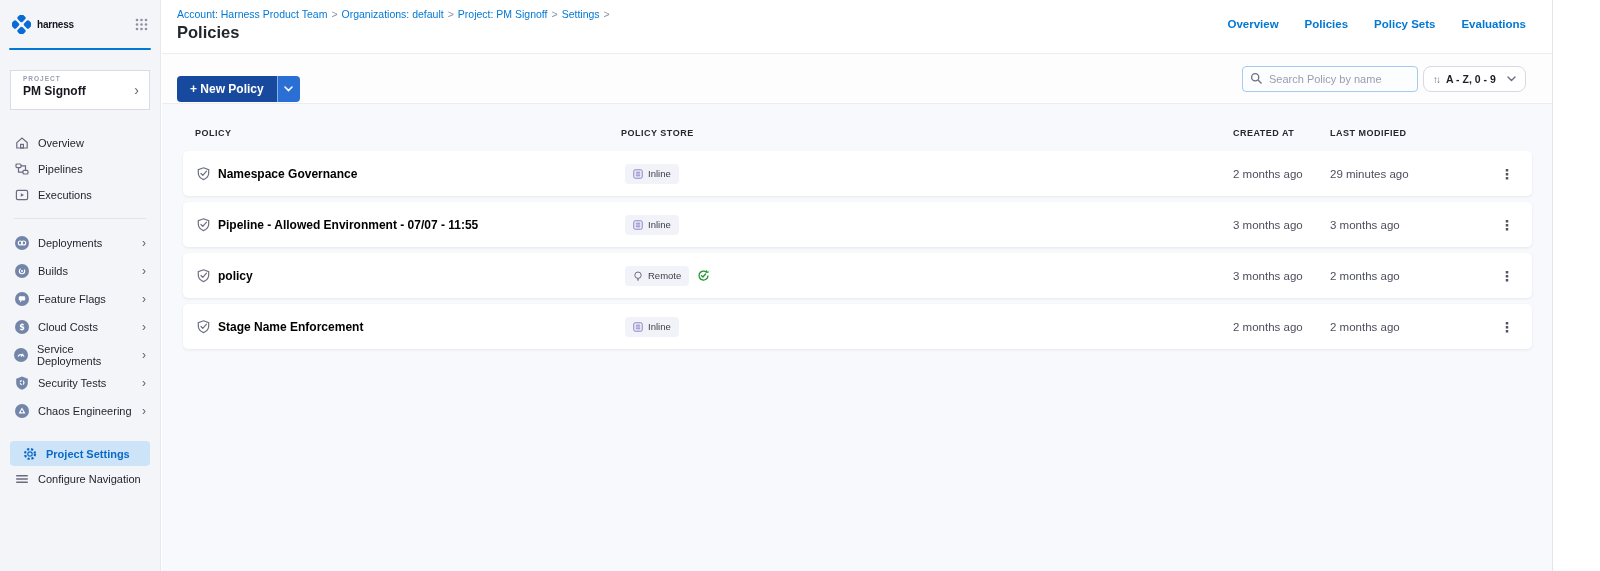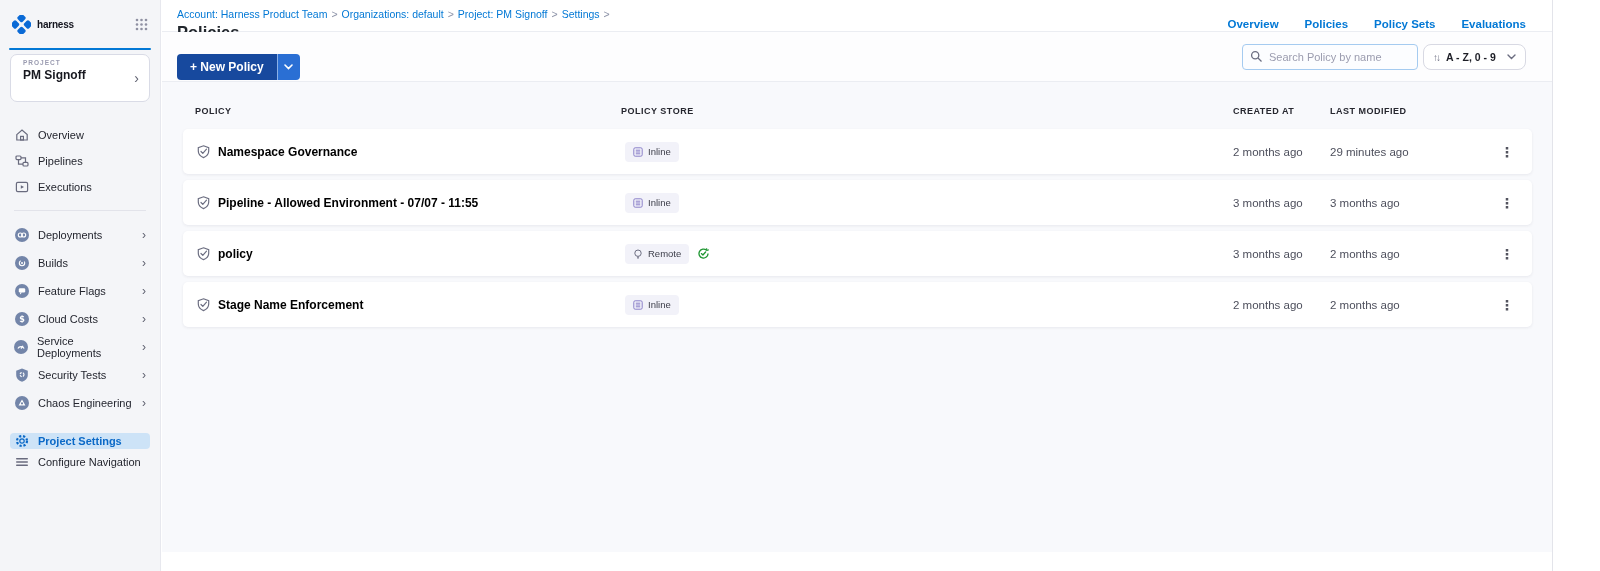--- a/index.html
+++ b/index.html
@@ -6,35 +6,35 @@
   html,body { width:1600px; height:571px; background:#ffffff; font-family:"Liberation Sans","DejaVu Sans",sans-serif; }
   .app { position:relative; width:1553px; height:571px; background:#fff; border-right:1px solid #e3e4ea; overflow:hidden; }
 
   
   .sidebar { position:absolute; left:0; top:0; width:161px; height:571px; background:#f4f5f8; border-right:1px solid #e7e8ee; }
   .sb-header { display:flex; align-items:center; justify-content:space-between; height:48px; padding:0 12px; }
   .brand { display:flex; align-items:center; gap:6px; }
   .brand-text { font-size:10px; font-weight:700; color:#14151f; letter-spacing:-0.2px; }
   .grid-icon { cursor:pointer; display:flex; }
   .sb-underline { height:2px; background:#0278d5; margin:0 9px; border-radius:1px; }
-  .project-card { margin:4px 10px 0 10px; height:48px; background:#fff; border:1px solid #d9dbe6; border-radius:7px; padding:4px 10px 0 12px; position:relative; cursor:pointer; }
+  .project-card { margin:20px 10px 0 10px; height:40px; background:#fff; border:1px solid #d9dbe6; border-radius:0; padding:4px 10px 0 12px; position:relative; cursor:pointer; }
   .proj-label { font-size:6.5px; font-weight:700; letter-spacing:1px; color:#9a9bb0; }
   .proj-name { font-size:12px; font-weight:600; color:#17181f; margin-top:2px; }
   .proj-chev { position:absolute; right:10px; top:50%; transform:translateY(-50%); font-size:14px; color:#5f6170; }
   .sb-nav { margin-top:20px; }
   .nav-item { display:flex; align-items:center; height:26px; padding:0 14px; gap:9px; font-size:11px; font-weight:500; color:#24262f; cursor:pointer; position:relative; }
   .nav-item .nicon { display:flex; width:15px; justify-content:center; }
   .nav-item .mchev { margin-left:auto; color:#5f6170; font-size:12px; line-height:1; }
   .module { height:28px; }
   .sb-divider { height:1px; background:#e2e3ea; margin:10px 14px; }
-  .nav-item.selected { background:#cde3f7; border-radius:4px; margin:16px 10px 0 10px; padding:0 4px; height:16px; color:#0b69c7; font-weight:600; }
+  .nav-item.selected { background:#cde3f7; border-radius:4px; margin:16px 10px 0 10px; padding:0 12px; height:25px; color:#0b69c7; font-weight:600; }
 
   
   .main { position:absolute; left:162px; top:0; width:1391px; height:571px; }
-  .page-header { position:relative; height:32px; background:#fff; border-bottom:1px solid #ebedf2; }
+  .page-header { position:relative; height:54px; background:#fff; border-bottom:1px solid #ebedf2; }
   .breadcrumb { position:absolute; left:15px; top:8px; font-size:10.5px; }
   .breadcrumb a { color:#0278d5; text-decoration:none; cursor:pointer; }
   .breadcrumb .sep { color:#8d93a8; margin:0 4px; }
   .page-title { position:absolute; left:15px; top:23px; font-size:16.5px; font-weight:700; color:#22272d; }
   .top-nav { position:absolute; right:27px; top:18px; display:flex; gap:26px; }
   .top-nav a { font-size:11.5px; font-weight:600; color:#0278d5; text-decoration:none; cursor:pointer; }
 
   .toolbar { position:relative; height:50px; background:#fdfdfe; border-bottom:1px solid #ebedf2; }
   .split-btn { position:absolute; left:15px; top:22px; display:flex; height:26px; cursor:pointer; }
   .split-main { display:flex; align-items:center; background:#17499e; color:#fff; font-size:12px; font-weight:700; padding:0 13px; border:none; border-radius:4px 0 0 4px; cursor:pointer; font-family:inherit; }

